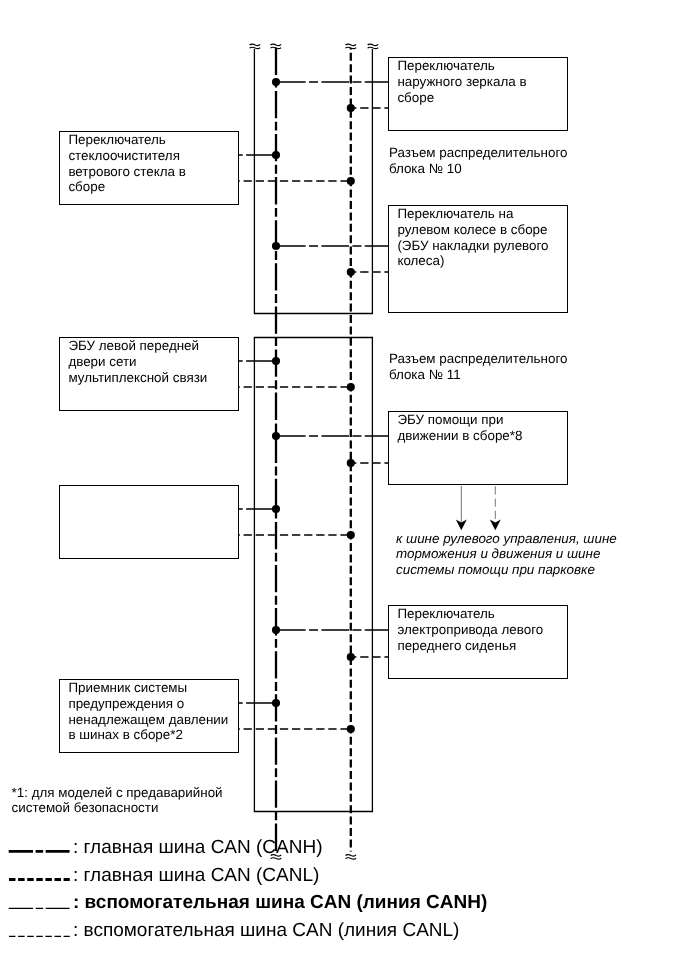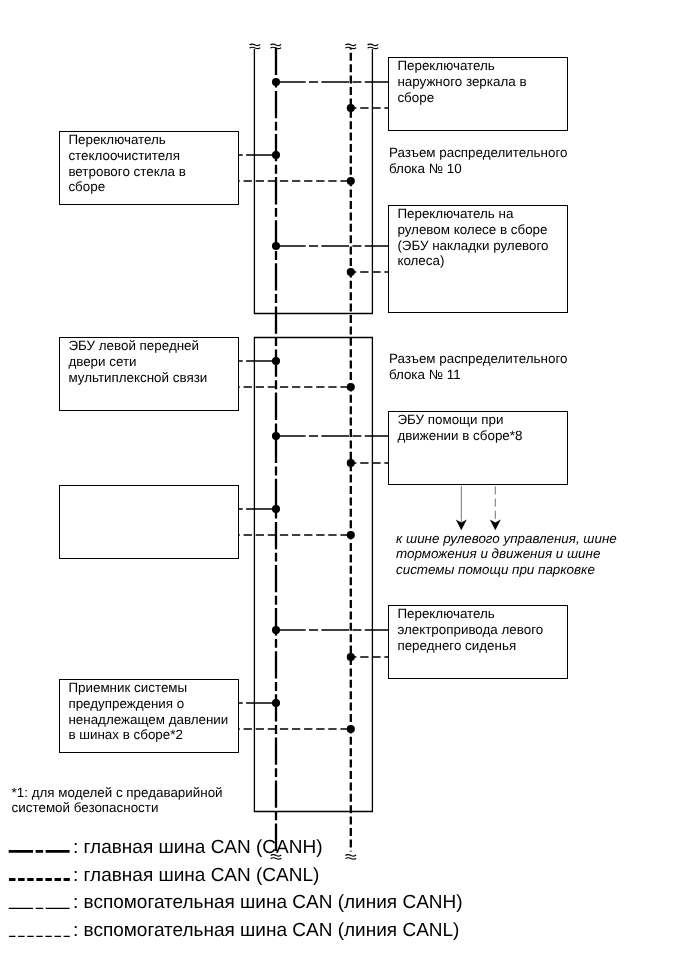--- a/index.html
+++ b/index.html
@@ -137,15 +137,15 @@
 блока № 10</div>
 <div class="tx" style="left:388.9px;top:335.2px;">Разъем распределительного
 блока № 11</div>
 <div class="tx" style="left:396.0px;top:514.7px;font-style:italic;">к шине рулевого управления, шине
 торможения и движения и шине
 системы помощи при парковке</div>
 <div class="tx" style="left:11.6px;top:738.5px;margin-top:30px;">*1: для моделей с предаварийной
 системой безопасности</div>
 <div class="leg-txt" style="top:824.0px;">: главная шина CAN (CANH)</div>
 <div class="leg-txt" style="top:851.5px;">: главная шина CAN (CANL)</div>
-<div class="leg-txt" style="top:879.0px;">: вспомогательная шина CAN (линия CANH)</div>
+<div class="leg-txt" style="top:879.0px;font-weight:bold;">: вспомогательная шина CAN (линия CANH)</div>
 <div class="leg-txt" style="top:906.5px;">: вспомогательная шина CAN (линия CANL)</div>
 </div>
 
 </body></html>

